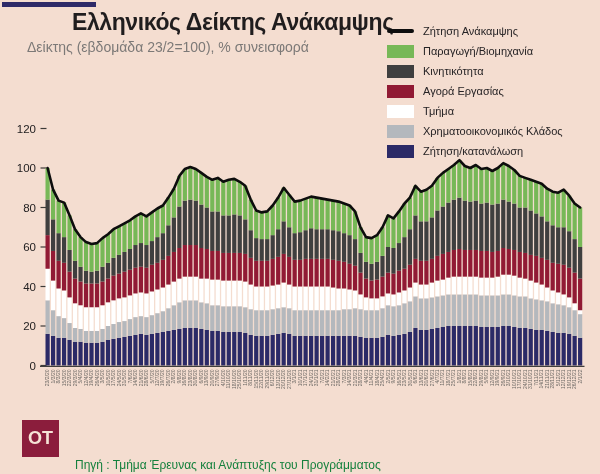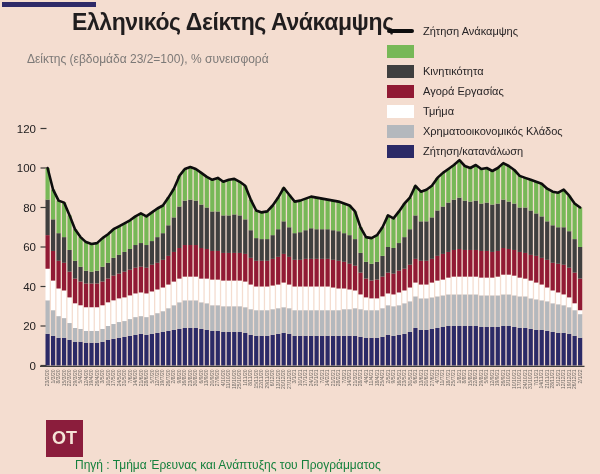--- a/index.html
+++ b/index.html
@@ -1,44 +1,45 @@
 <!DOCTYPE html>
 <html><head>
 <meta charset="utf-8">
 <style>
   html,body{margin:0;padding:0;}
   body{width:600px;height:474px;position:relative;background:#f4ddd0;font-family:"Liberation Sans",sans-serif;overflow:hidden;}
   .accent{position:absolute;left:2px;top:2px;width:94px;height:5px;background:#2e2a68;}
   .title{position:absolute;left:27px;top:9px;font-size:23px;font-weight:bold;color:#201d1e;letter-spacing:-0.4px;white-space:nowrap;margin-left:45px;}
-  .subtitle{position:absolute;left:27px;top:52px;font-size:12px;color:#7c7977;white-space:nowrap;}
+  .subtitle{position:absolute;left:27px;top:39px;font-size:14px;color:#7c7977;white-space:nowrap;}
   .legend{position:absolute;left:387px;top:21px;z-index:5;}
   .legend-item{display:flex;align-items:center;height:20px;}
   .swatch{width:27px;height:13px;margin-right:9px;flex:none;}
   .line-swatch{position:relative;background:transparent;}
   .line-swatch::after{content:"";position:absolute;left:0;right:0;top:4.5px;height:4px;background:#0d0d0d;border-radius:2px;}
   .legend-label{font-size:11px;color:#262325;white-space:nowrap;}
   svg.chart{position:absolute;left:0;top:0;}
-  .footer-logo{position:absolute;left:22px;top:420px;width:37px;height:37px;background:#8b1d3c;color:#f6e3d6;font-weight:bold;font-size:18px;display:flex;align-items:center;justify-content:center;margin-left:24px;}
+  .footer-logo{position:absolute;left:22px;top:420px;width:37px;height:37px;background:#8b1d3c;color:#f6e3d6;font-weight:bold;font-size:18px;display:flex;align-items:center;justify-content:center;}
   .source{position:absolute;left:75px;top:421px;font-size:12px;color:#15803d;line-height:18px;white-space:nowrap;margin-top:35px;}
 </style>
 </head>
 <body style="background: rgb(244, 221, 208);">
 
 <div class="accent" style="background: rgb(46, 42, 104);"></div>
 
 <div class="title">Ελληνικός Δείκτης Ανάκαμψης</div>
 <div class="subtitle">Δείκτης (εβδομάδα 23/2=100), % συνεισφορά</div>
 
 <div class="legend">
   <div class="legend-item">
     <span class="swatch line-swatch"></span>
     <span class="legend-label">Ζήτηση Ανάκαμψης</span>
   </div>
   <div class="legend-item">
     <span class="swatch" style="background: rgb(119, 184, 87);"></span>
+    <span class="legend-label">Παραγωγή/Βιομηχανία</span>
   </div>
   <div class="legend-item">
     <span class="swatch" style="background: rgb(63, 63, 63);"></span>
     <span class="legend-label">Κινητικότητα</span>
   </div>
   <div class="legend-item">
     <span class="swatch" style="background: rgb(145, 26, 52);"></span>
     <span class="legend-label">Αγορά Εργασίας</span>
   </div>
   <div class="legend-item">

